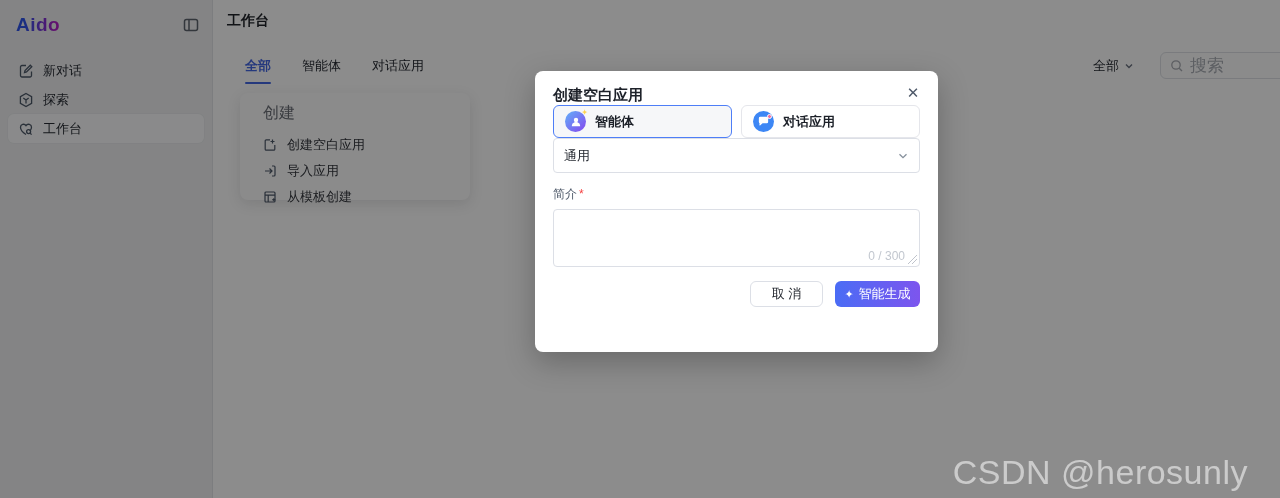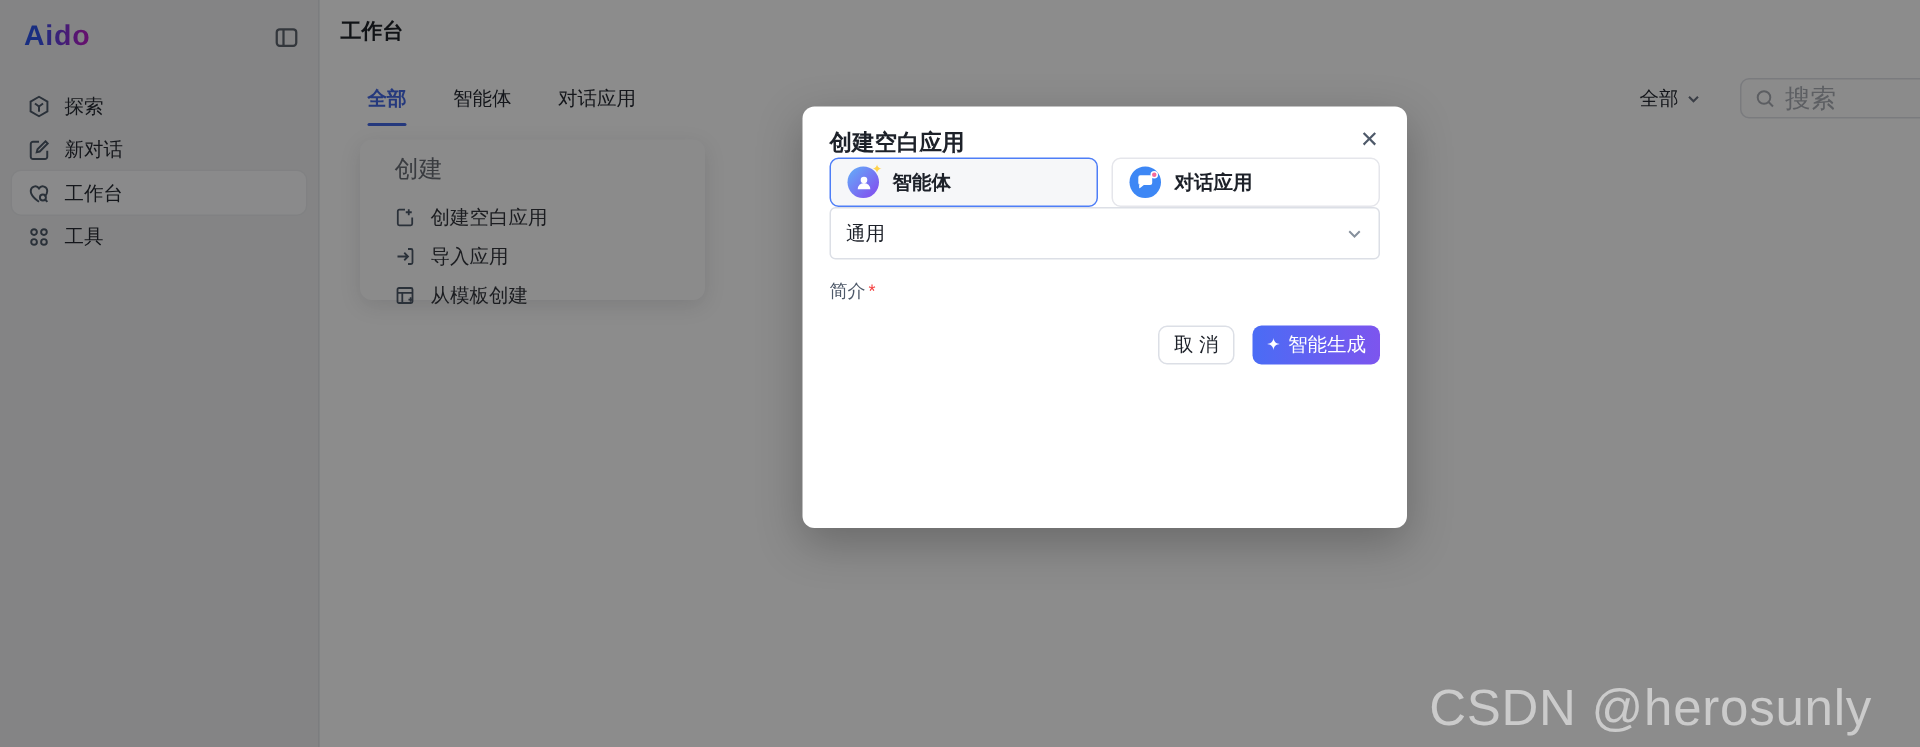--- a/index.html
+++ b/index.html
@@ -60,21 +60,21 @@
   .select { height:35px; border:1px solid #dcdfe6; border-radius:4px; display:flex; align-items:center; justify-content:space-between; padding:0 10px; cursor:pointer; }
   .select .sval { font-size:13px; color:#1d2129; }
   .select .chev { display:flex; color:#86909c; }
   .textarea-wrap { position:relative; height:58px; border:1px solid #dcdfe6; border-radius:4px; background:#fff; }
   .textarea-wrap textarea { width:100%; height:100%; border:0; outline:0; resize:none; font-family:inherit; font-size:13px; color:#1d2129; padding:6px 9px; background:transparent; }
   .ta-counter { position:absolute; right:14px; bottom:3px; font-size:12px; color:#c2c7cf; }
   .ta-resize { position:absolute; right:2px; bottom:2px; width:9px; height:9px; cursor:nwse-resize;
      background:linear-gradient(135deg,transparent 0 48%,#c0c4cc 48% 55%,transparent 55% 68%,#c0c4cc 68% 75%,transparent 75%); }
   .modal-footer { display:flex; justify-content:flex-end; gap:12px; margin-top:14px; }
   .btn { height:26px; border-radius:6px; font-size:13px; display:flex; align-items:center; justify-content:center; cursor:pointer; font-family:inherit; }
-  .btn-cancel { width:51px; background:#fff; border:1px solid #dcdfe6; color:#1d2129; }
+  .btn-cancel { width:73px; background:#fff; border:1px solid #dcdfe6; color:#1d2129; }
   .btn-primary { width:85px; border:0; background:linear-gradient(90deg,#4a6cf5 0%,#7d55ee 100%); color:#fff; gap:5px; }
   .btn-primary .spark { font-size:11px; line-height:1; }
 
   .watermark { position:absolute; right:32px; bottom:6px; z-index:30; font-size:34px; color:rgba(255,255,255,0.55); letter-spacing:.5px; }
 </style>
 </head>
 <body>
 
 <div class="stage">
 
@@ -85,55 +85,44 @@
         <svg viewBox="0 0 18 18" fill="none" stroke="currentColor" stroke-width="1.5">
             <rect x="2.5" y="3.5" width="13" height="11" rx="2"></rect>
             <line x1="7" y1="3.5" x2="7" y2="14.5"></line>
           </svg>
       </span>
     </div>
     <nav class="nav">
       <div class="nav-item">
         <span class="nico">
           <svg viewBox="0 0 16 16" fill="none" stroke="currentColor" stroke-width="1.3">
-              <path d="M8 1.5l5.6 3.2v6.6L8 14.5l-5.6-3.2V4.7z"></path>
-              <path d="M8 8v3.5M8 8L5.3 6M8 8l2.7-2"></path>
-            </svg>
-        </span>
-        <span>探索</span>
+              <path d="M13.5 8.5v4a1.5 1.5 0 0 1-1.5 1.5H4a1.5 1.5 0 0 1-1.5-1.5V4A1.5 1.5 0 0 1 4 2.5h4"></path>
+              <path d="M12.3 2.2l1.5 1.5-5.3 5.3-2 .5.5-2z"></path>
+            </svg>
+        </span>
+        <span>新对话</span>
       </div>
       <div class="nav-item">
         <span class="nico">
           <svg viewBox="0 0 16 16" fill="none" stroke="currentColor" stroke-width="1.3">
-              <path d="M13.5 8.5v4a1.5 1.5 0 0 1-1.5 1.5H4a1.5 1.5 0 0 1-1.5-1.5V4A1.5 1.5 0 0 1 4 2.5h4"></path>
-              <path d="M12.3 2.2l1.5 1.5-5.3 5.3-2 .5.5-2z"></path>
-            </svg>
-        </span>
-        <span>新对话</span>
+              <path d="M8 1.5l5.6 3.2v6.6L8 14.5l-5.6-3.2V4.7z"></path>
+              <path d="M8 8v3.5M8 8L5.3 6M8 8l2.7-2"></path>
+            </svg>
+        </span>
+        <span>探索</span>
       </div>
       <div class="nav-item active">
         <span class="nico">
           <svg viewBox="0 0 16 16" fill="none" stroke="currentColor" stroke-width="1.3">
               <path d="M8 13.5S2.5 10.2 2.5 6.3A3 3 0 0 1 8 4.6a3 3 0 0 1 5.5 1.7c0 1.4-.7 2.7-1.7 3.8"></path>
               <circle cx="10.6" cy="10.6" r="2"></circle>
               <path d="M12.2 12.2l1.4 1.4"></path>
             </svg>
         </span>
         <span>工作台</span>
-      </div>
-      <div class="nav-item">
-        <span class="nico">
-          <svg viewBox="0 0 16 16" fill="none" stroke="currentColor" stroke-width="1.3">
-              <circle cx="4.7" cy="4.7" r="1.9"></circle>
-              <circle cx="11.3" cy="4.7" r="1.9"></circle>
-              <circle cx="4.7" cy="11.3" r="1.9"></circle>
-              <circle cx="11.3" cy="11.3" r="1.9"></circle>
-            </svg>
-        </span>
-        <span>工具</span>
       </div>
     </nav>
   </aside>
 
   <main class="main">
     <h1 class="page-title">工作台</h1>
 
     <div class="tabs">
       <span class="tab active">全部</span>
       <span class="tab">智能体</span>
@@ -224,20 +213,25 @@
       <span class="chev">
         <svg width="12" height="12" viewBox="0 0 12 12" fill="none" stroke="currentColor" stroke-width="1.3">
             <path d="M2.5 4.2L6 7.7l3.5-3.5"></path>
           </svg>
       </span>
     </div>
 
     <div class="field-label">
       <span>简介</span><span class="req">*</span>
     </div>
+    <div class="textarea-wrap">
+      <textarea style=""></textarea>
+      <span class="ta-counter">0 / 300</span>
+      <span class="ta-resize"></span>
+    </div>
 
     <div class="modal-footer">
       <button class="btn btn-cancel">取 消</button>
       <button class="btn btn-primary">
         <span class="spark">✦</span>
         <span>智能生成</span>
       </button>
     </div>
   </div>
 

